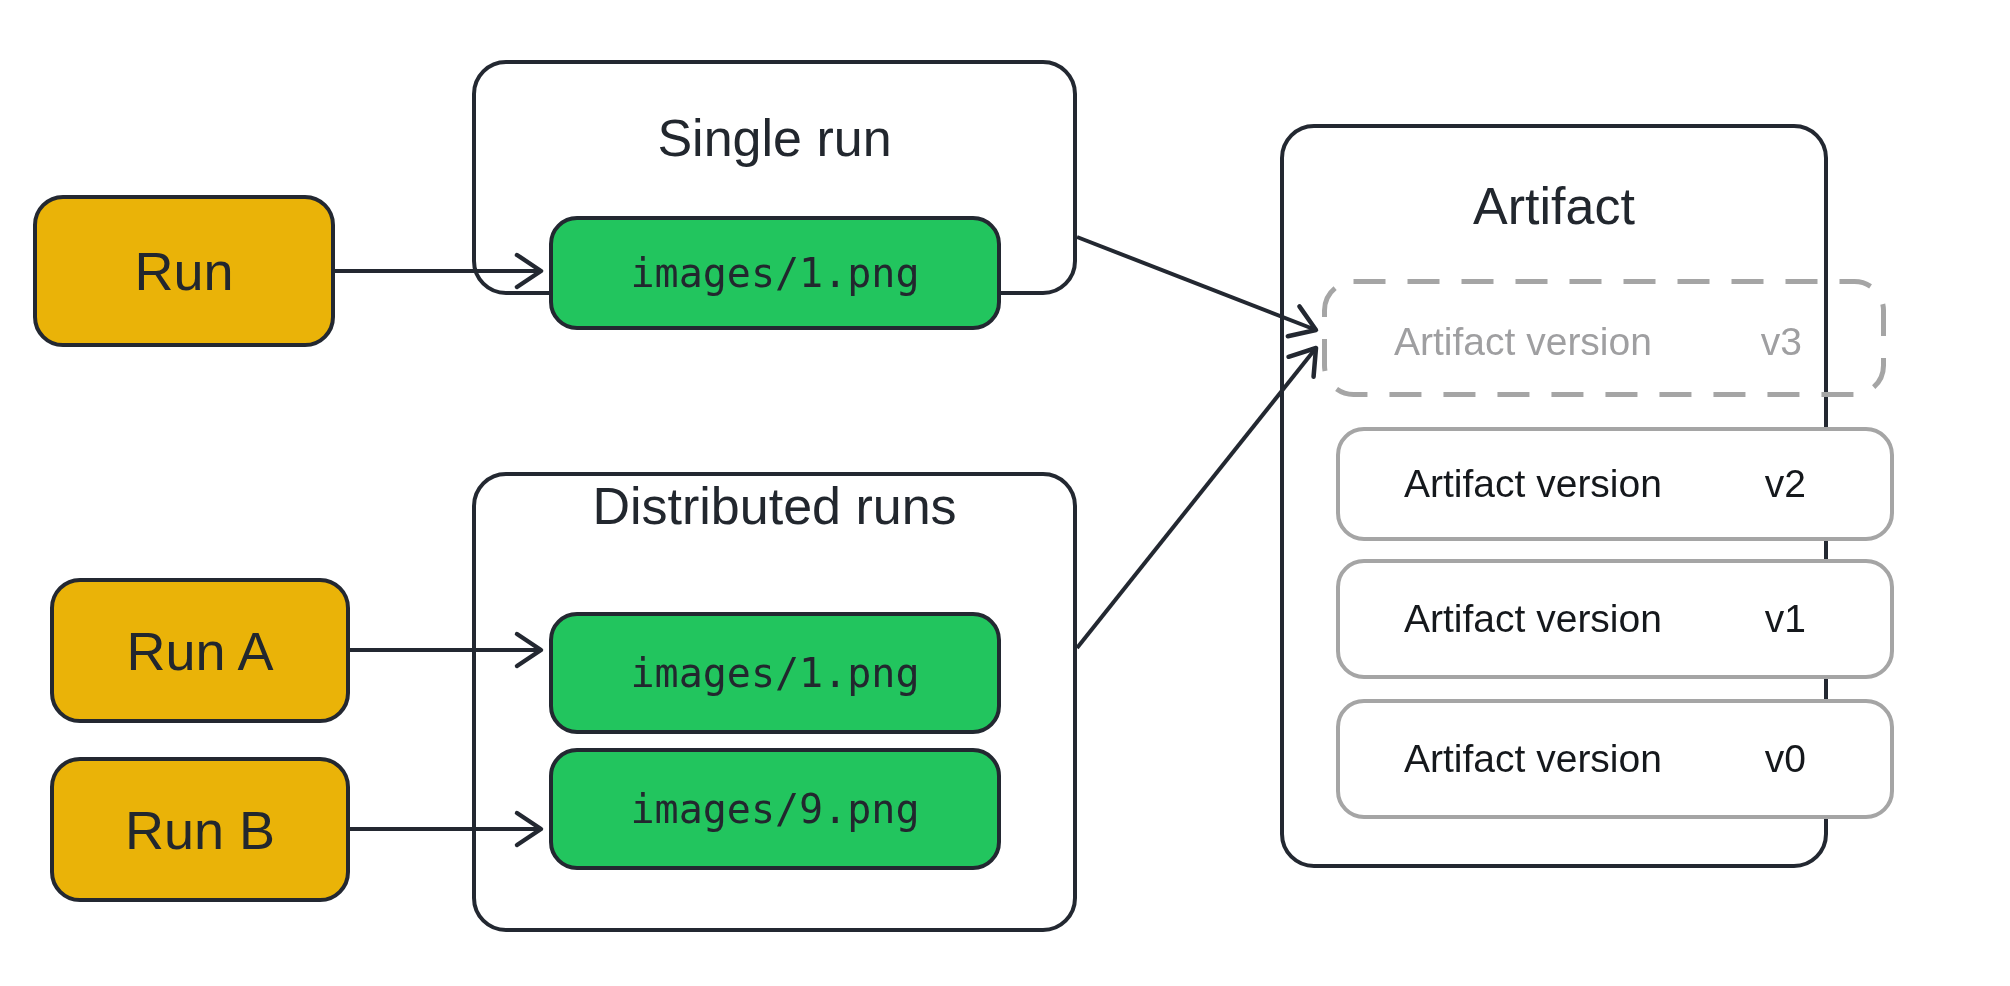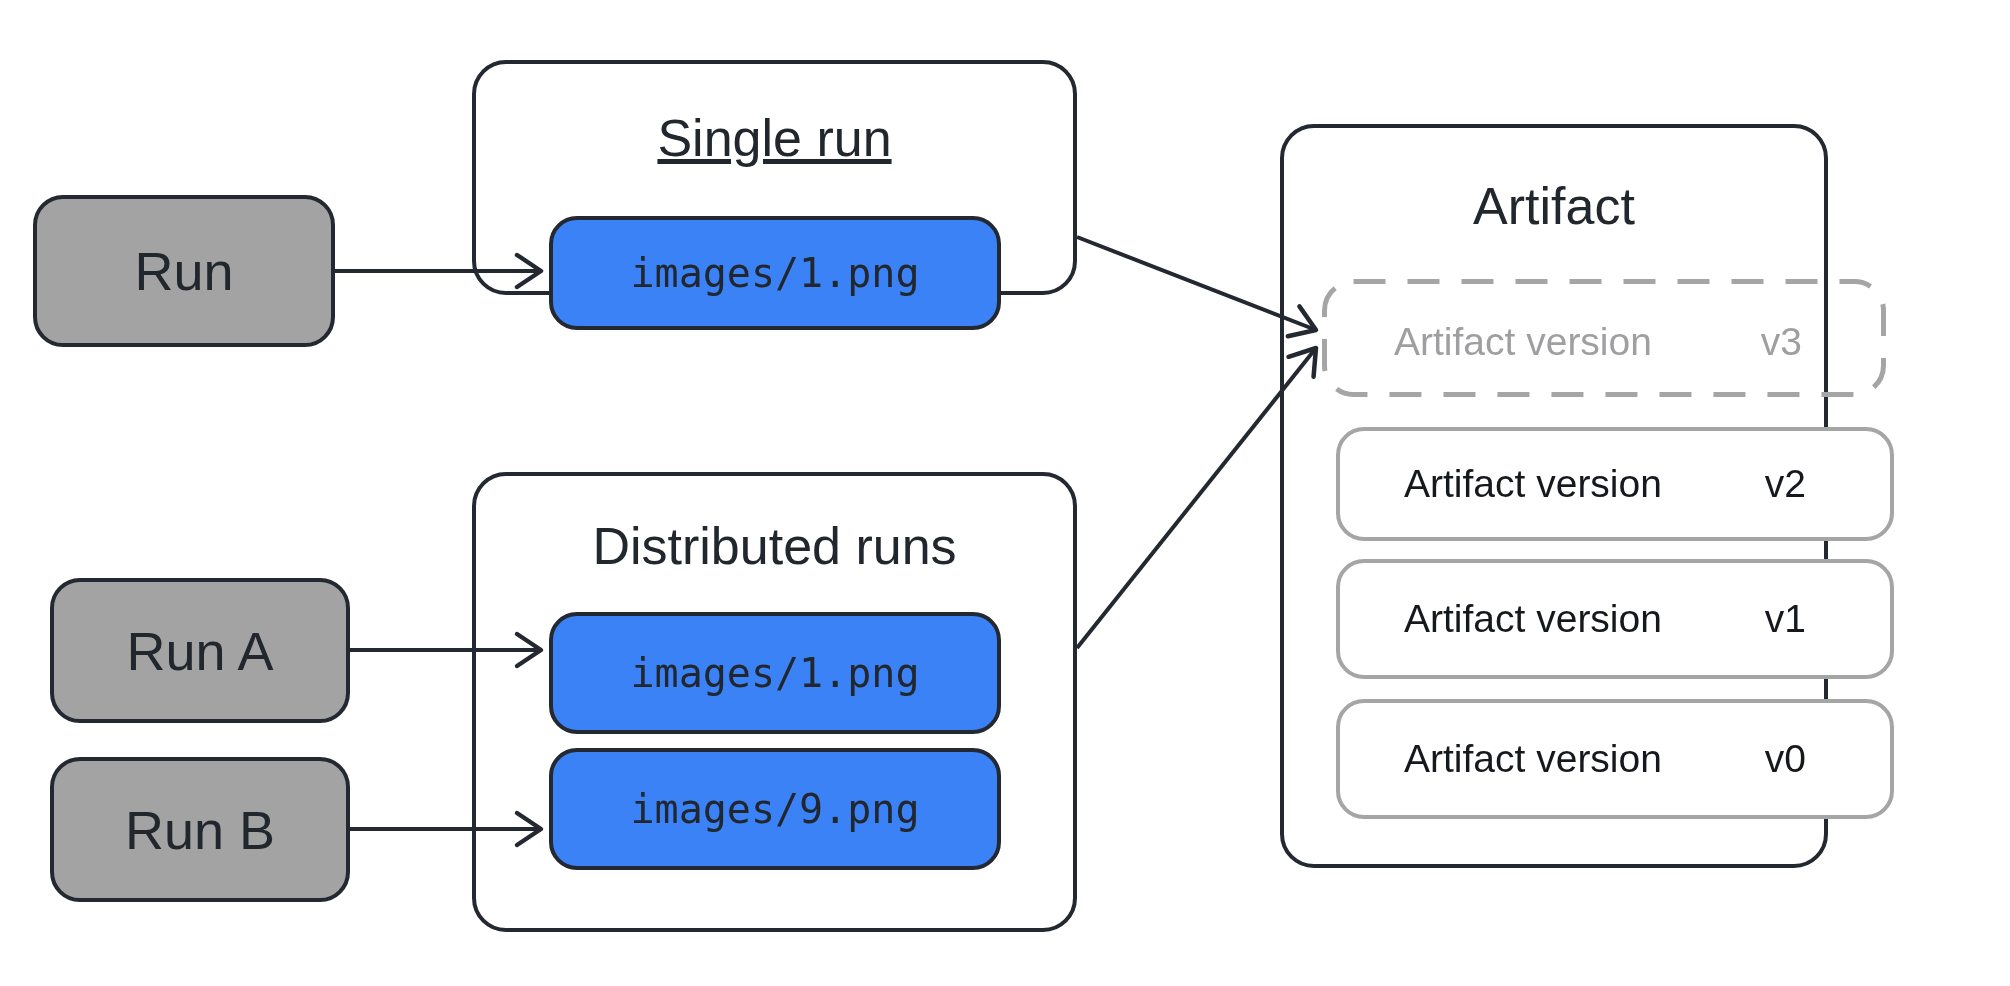--- a/index.html
+++ b/index.html
@@ -12,38 +12,38 @@
   }
   html,body{margin:0;padding:0;background:var(--bg);}
   .canvas{
     position:relative;
     width:2010px;height:986px;
     background:var(--bg);
     font-family:"Liberation Sans","DejaVu Sans",sans-serif;
     color:var(--text);
     overflow:hidden;
   }
-  .box{position:absolute;box-sizing:border-box;background:#a3a3a3;}
+  .box{position:absolute;box-sizing:border-box;background:#eab308;}
   .node{
     border:4px solid var(--ink);border-radius:30px;
     display:flex;align-items:center;justify-content:center;
     font-size:54px;color:var(--text);
   }
   .group{
     border:4px solid var(--ink);border-radius:34px;
     background:transparent;
   }
   .group-title{
     text-align:center;font-size:52px;color:var(--text);
   }
   .file-box{
     border:4px solid var(--ink);border-radius:28px;
     display:flex;align-items:center;justify-content:center;
     font-family:"DejaVu Sans Mono","Liberation Mono",monospace;
-    font-size:40px;color:var(--text);background:#3b82f6;
+    font-size:40px;color:var(--text);background:#22c55e;
   }
   .version{
     border:4px solid var(--muted-border);border-radius:28px;
     display:flex;align-items:center;justify-content:space-between;
     padding:0 84px 0 64px;font-size:39px;color:var(--vtext);background:#fff;
   }
   .version.pending{
     border:none;background:transparent;color:var(--muted-text);
     padding:0 88px 0 68px;
   }
@@ -62,27 +62,27 @@
   </div>
 
   <div class="box node" style="left:50px;top:757px;width:300px;height:145px;">
     <span>Run B</span>
   </div>
 
   <div class="box node" style="left:50px;top:578px;width:300px;height:145px;">
     <span>Run A</span>
   </div>
 
-  <div class="box group" style="left:472px;top:60px;width:605px;height:235px;text-decoration:underline;">
+  <div class="box group" style="left:472px;top:60px;width:605px;height:235px;">
     <div class="group-title" style="margin-top:44px;">Single run</div>
     <div class="box file-box" style="left:73px;top:152px;width:452px;height:114px;">images/1.png</div>
   </div>
 
   <div class="box group" style="left:472px;top:472px;width:605px;height:460px;">
-    <div class="group-title" style="margin-top:40px;">Distributed runs</div>
+    <div class="group-title" style="">Distributed runs</div>
     <div class="box file-box" style="left:73px;top:136px;width:452px;height:122px;">images/1.png</div>
     <div class="box file-box" style="left:73px;top:272px;width:452px;height:122px;">images/9.png</div>
   </div>
 
   <div class="box group" style="left:1280px;top:124px;width:548px;height:744px;">
     <div class="group-title" style="margin-top:48px;">Artifact</div>
 
     <div class="box version pending" style="left:42px;top:155px;width:564px;height:118px;">
       <span>Artifact version</span>
       <span>v3</span>

